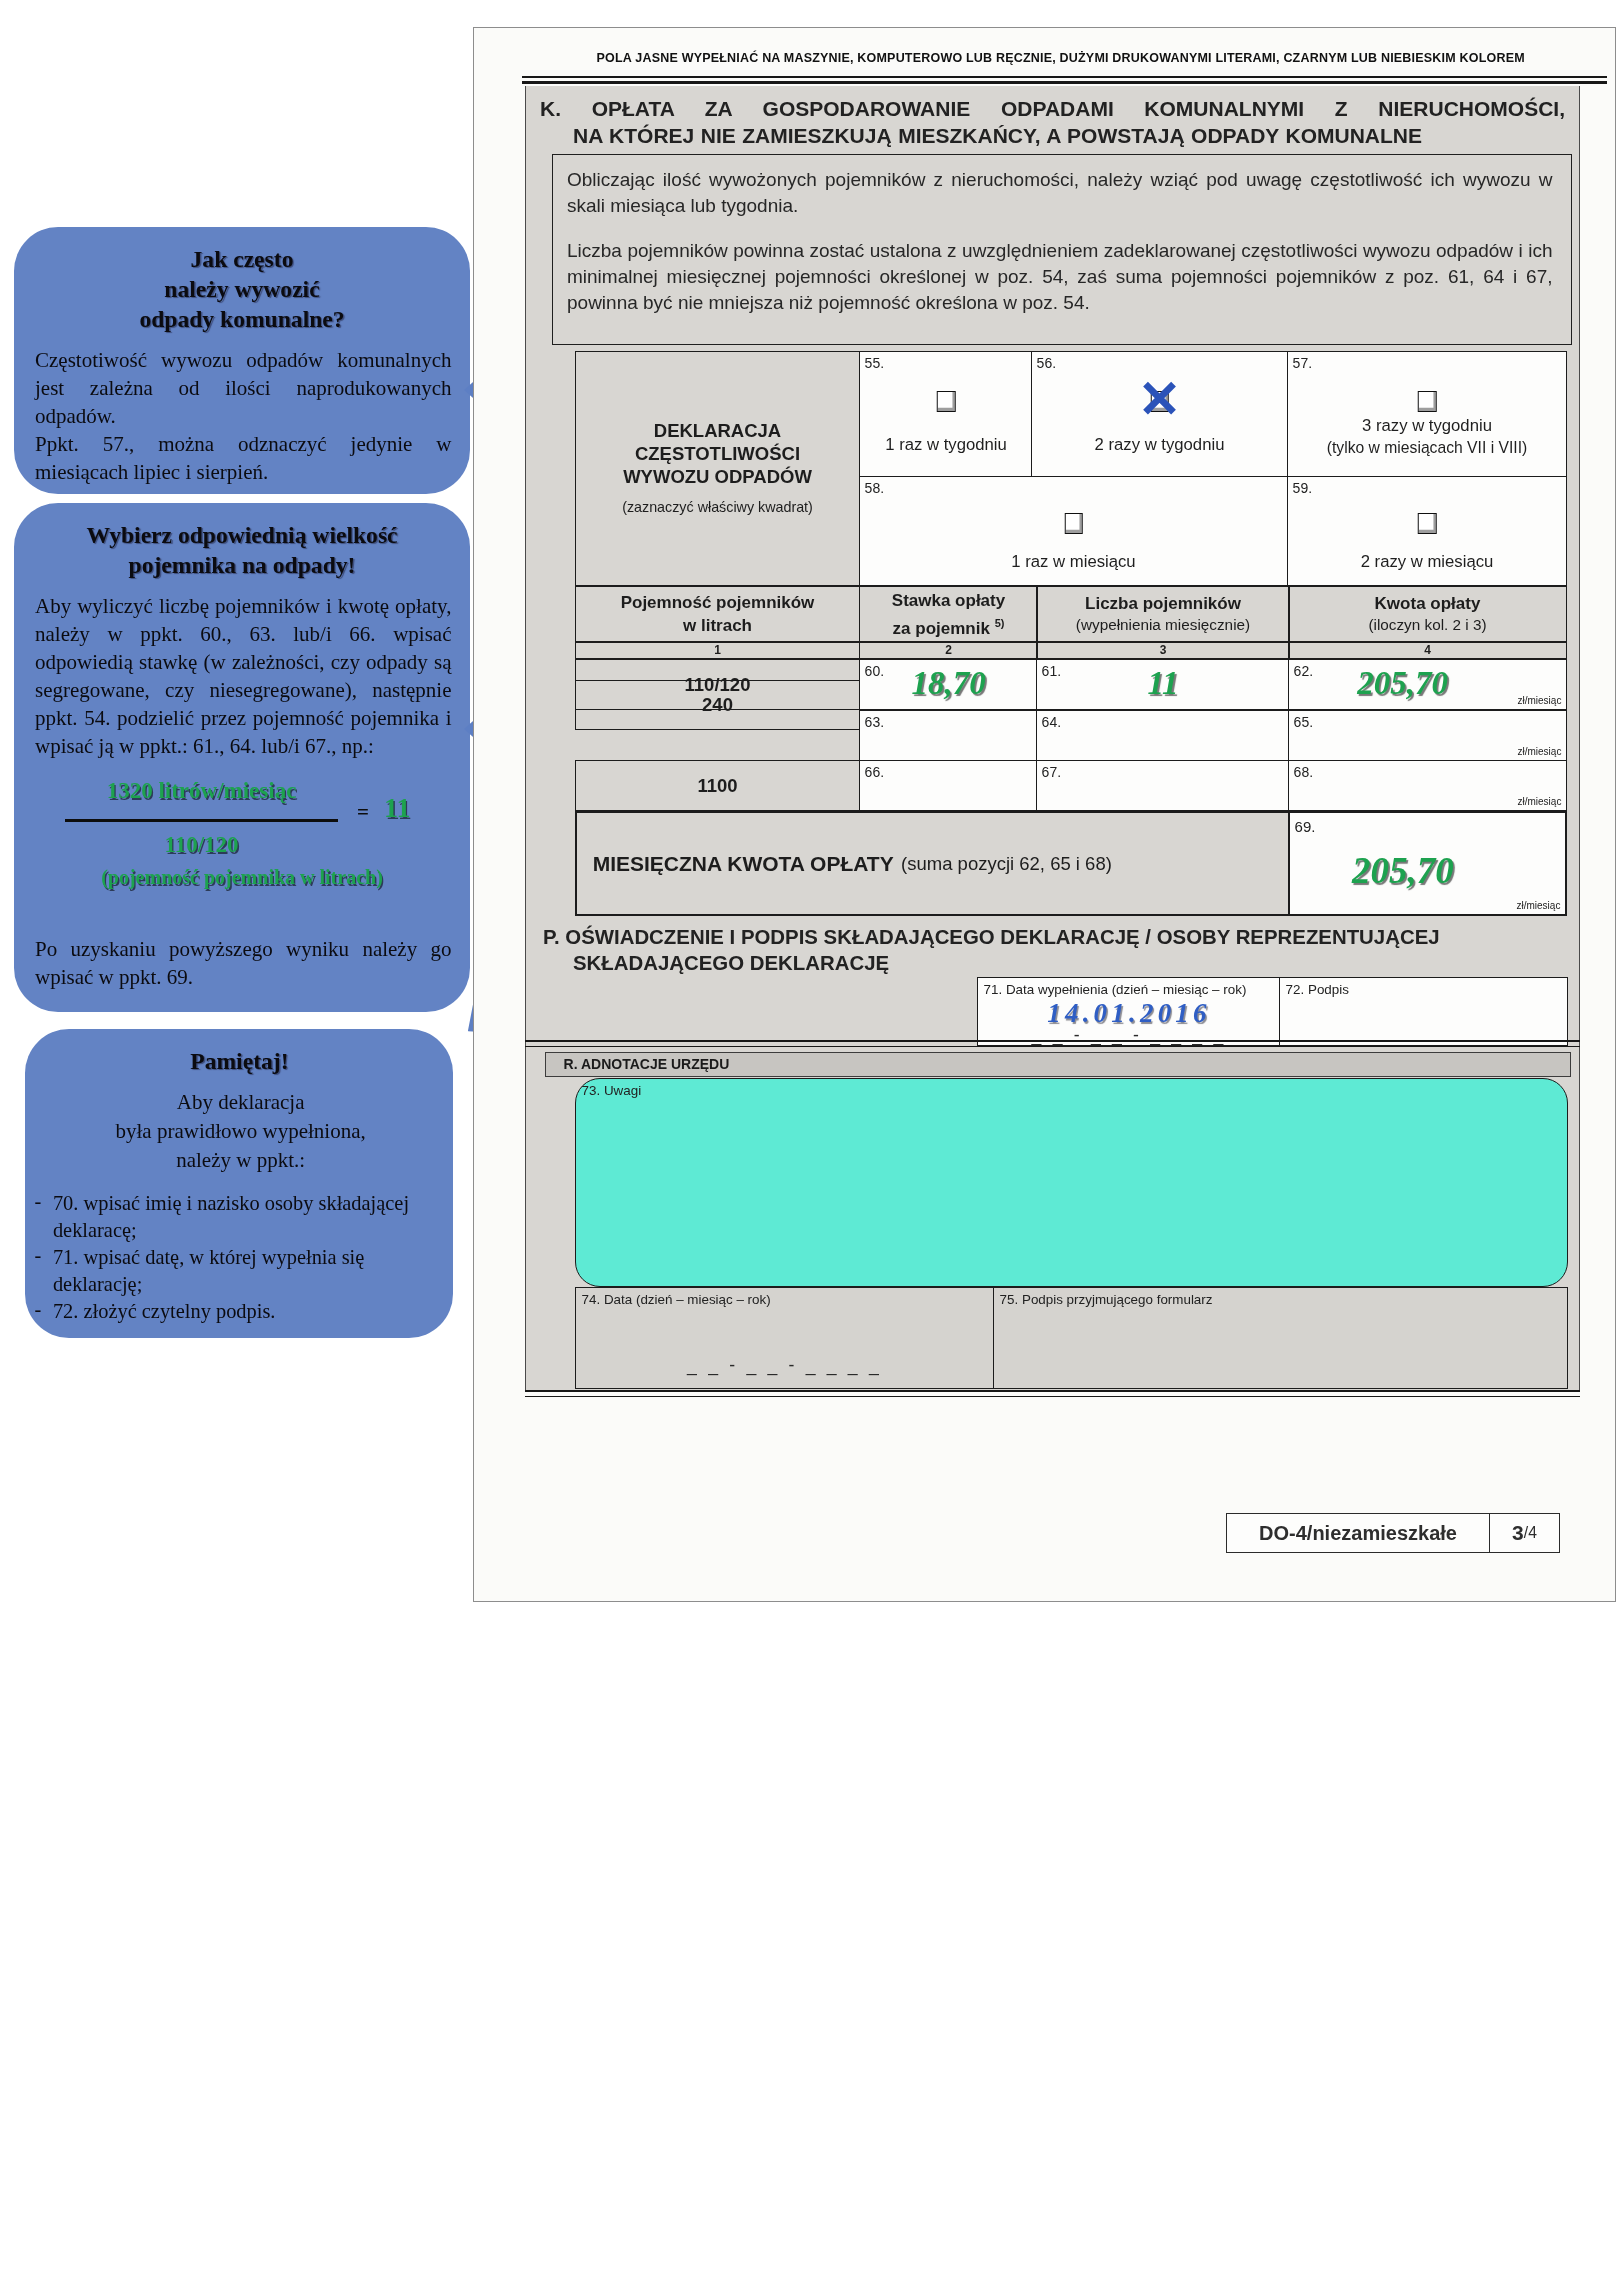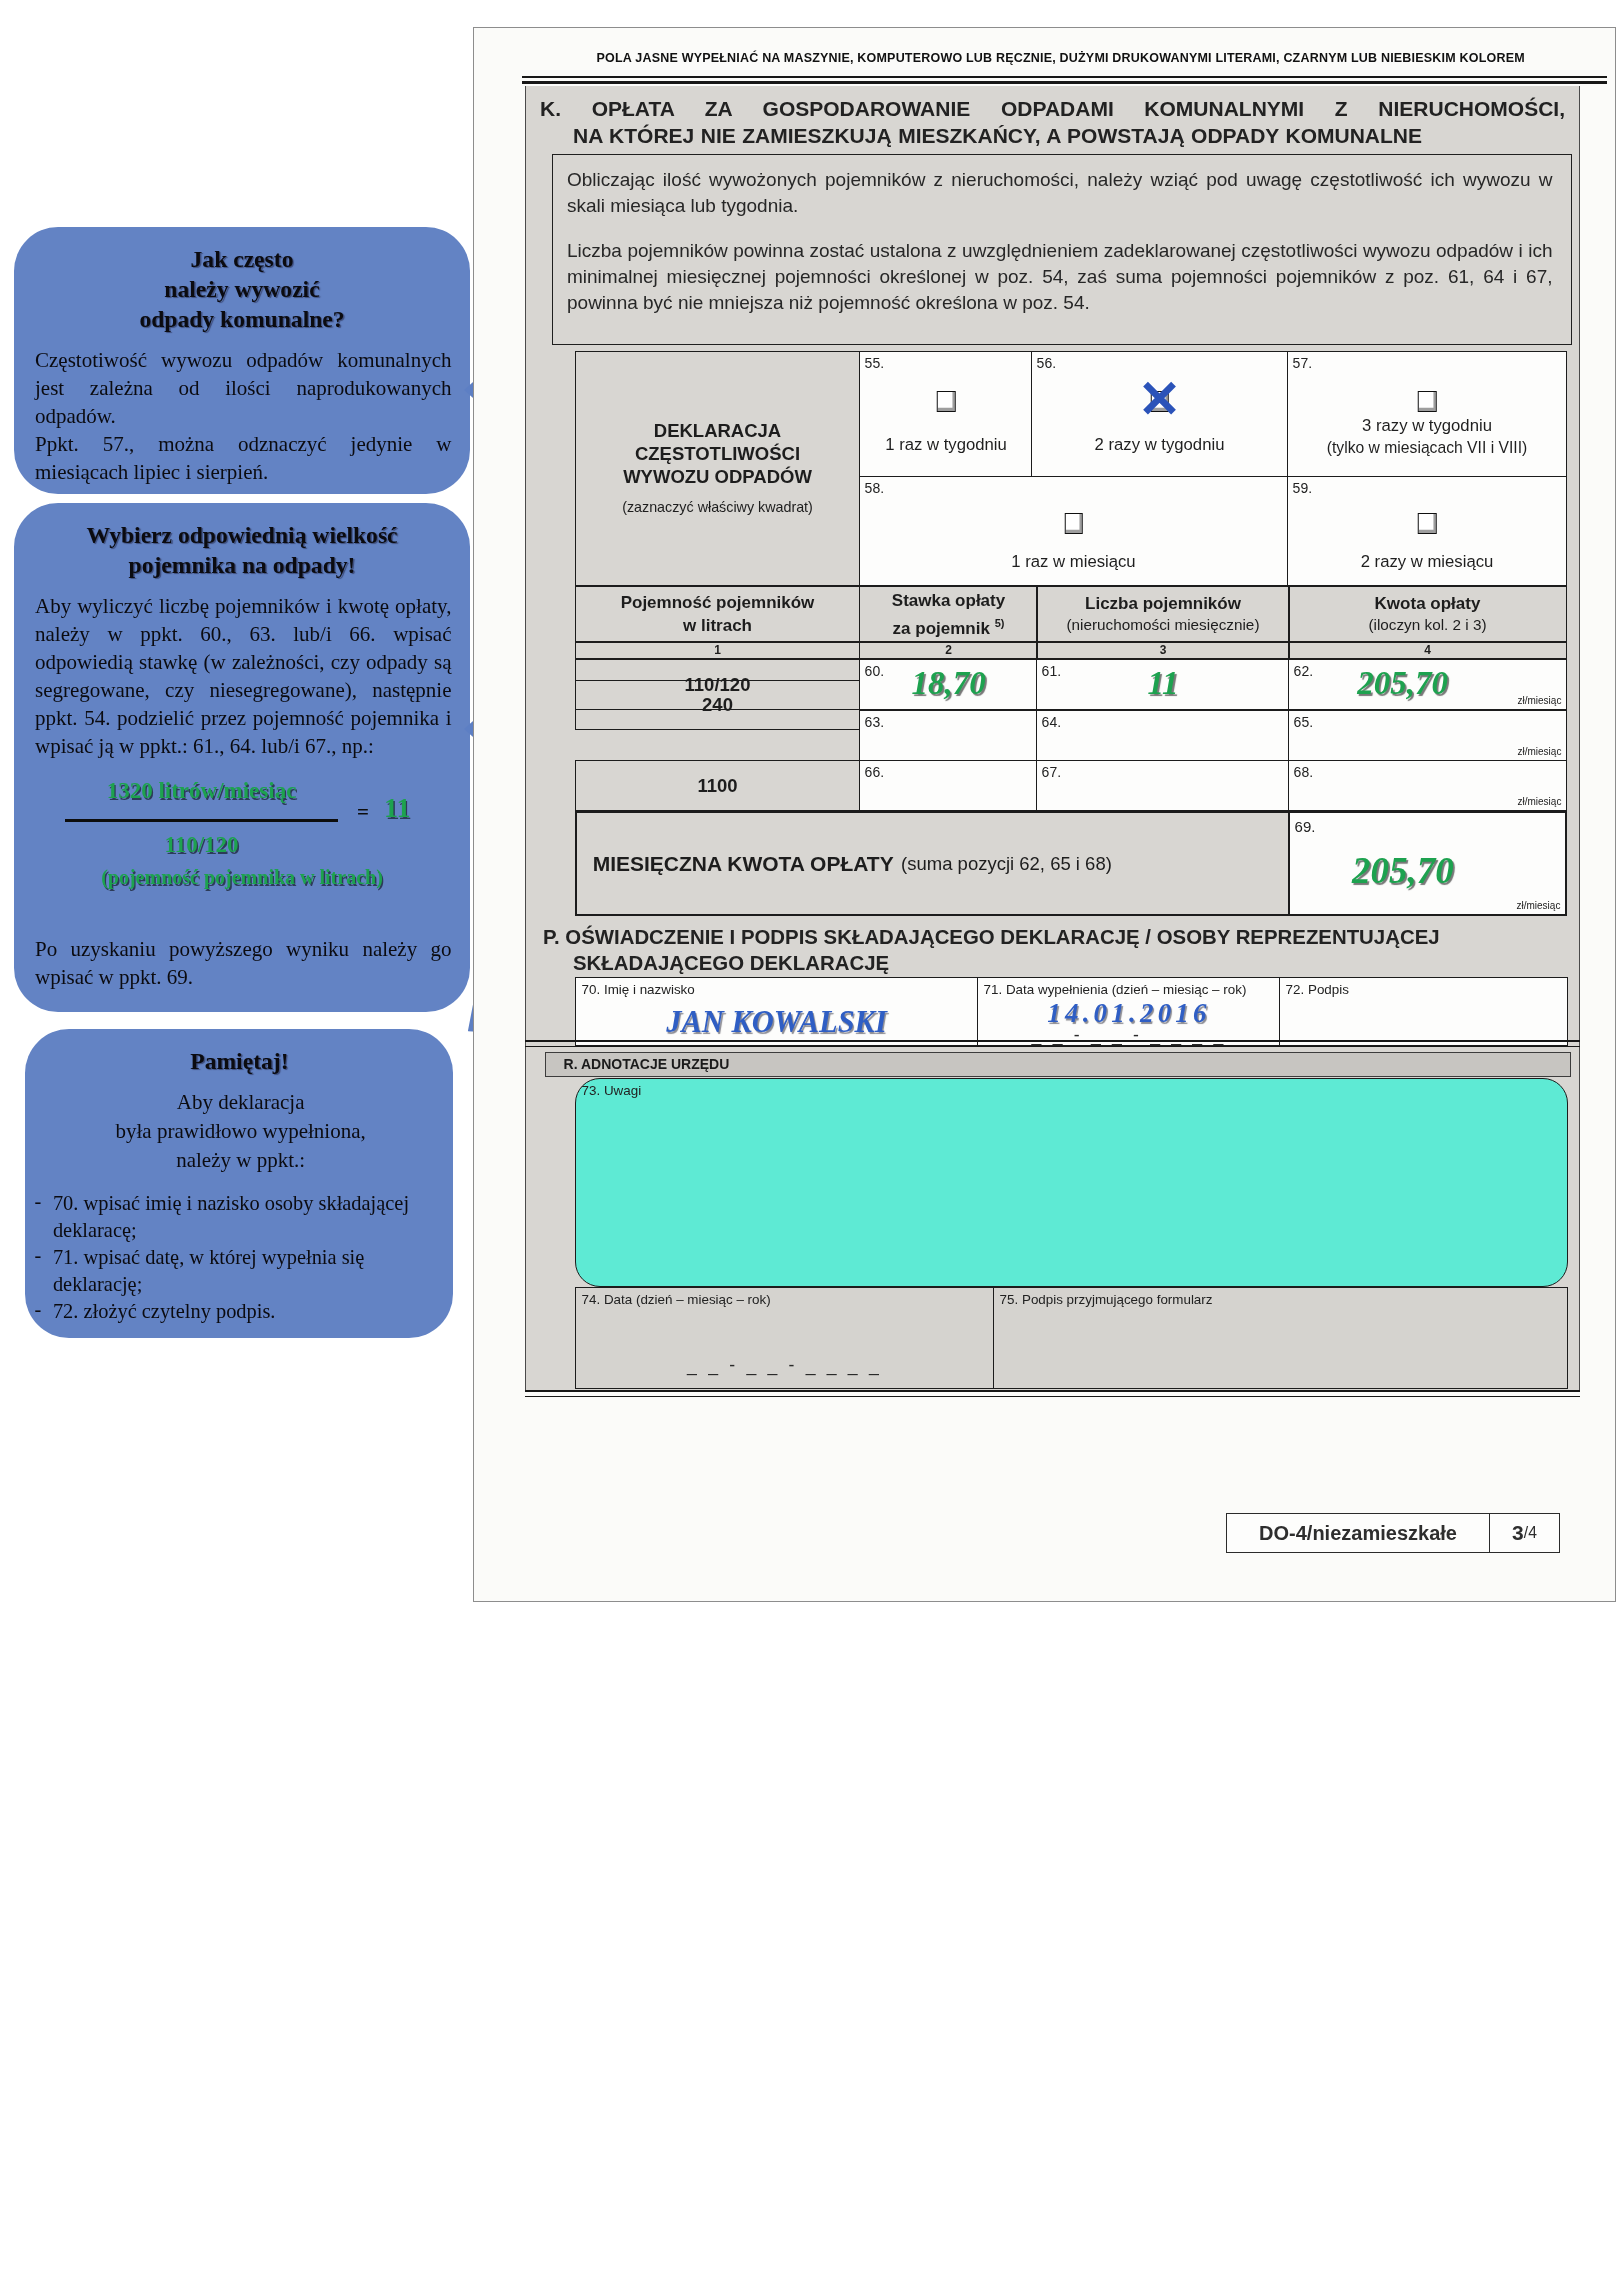--- a/index.html
+++ b/index.html
@@ -185,21 +185,21 @@
     <div class="cell hdrcell" style="left:101px;top:558px;width:285px;height:56px;">
       <div class="hdr-b">Pojemność pojemników</div>
       <div class="hdr-b">w litrach</div>
     </div>
     <div class="cell hdrcell" style="left:385px;top:558px;width:179px;height:56px;">
       <div class="hdr-b">Stawka opłaty</div>
       <div class="hdr-b"><span>za pojemnik</span> <sup>5)</sup></div>
     </div>
     <div class="cell hdrcell" style="left:562px;top:558px;width:254px;height:56px;">
       <div class="hdr-b">Liczba pojemników</div>
-      <div class="hdr-n">(nieruchomości miesięcznie)</div>
+      <div class="hdr-n">(wypełnienia miesięcznie)</div>
     </div>
     <div class="cell hdrcell" style="left:814px;top:558px;width:279px;height:56px;">
       <div class="hdr-b">Kwota opłaty</div>
       <div class="hdr-n">(iloczyn kol. 2 i 3)</div>
     </div>
 
     <div class="cell colnum" style="left:101px;top:614px;width:285px;height:16.7px;">1</div>
     <div class="cell colnum" style="left:385px;top:614px;width:179px;height:16.7px;">2</div>
     <div class="cell colnum" style="left:562px;top:614px;width:254px;height:16.7px;">3</div>
     <div class="cell colnum" style="left:814px;top:614px;width:279px;height:16.7px;">4</div>
@@ -249,24 +249,20 @@
     </div>
     <div class="cell thick white" style="left:814px;top:783px;width:279px;height:105px;">
       <span class="fnum" style="top:4.6px;font-size:15px;">69.</span>
       <span class="gval hand" style="font-size:37px;top:58%;width:82%;">205,70</span>
       <span class="unit">zł/miesiąc</span>
     </div>
 
     <div class="ktitle" style="left:69px;top:898px;font-size:20.4px;">P. OŚWIADCZENIE I PODPIS SKŁADAJĄCEGO DEKLARACJĘ / OSOBY REPREZENTUJĄCEJ</div>
     <div class="ktitle" style="left:99px;top:924px;font-size:20.4px;">SKŁADAJĄCEGO DEKLARACJĘ</div>
 
-    <div class="cell white" style="left:101px;top:949px;width:403px;height:69px;">
-      <span class="plabel"><span>70.</span>&nbsp;<span>Imię i nazwisko</span></span>
-      <span class="hand blue" style="position:absolute;left:0;width:100%;text-align:center;top:27px;font-size:30.5px;">JAN KOWALSKI</span>
-    </div>
     <div class="cell white" style="left:503px;top:949px;width:304px;height:69px;">
       <span class="plabel"><span>71.</span>&nbsp;<span>Data wypełnienia (dzień – miesiąc – rok)</span></span>
       <span class="hand blue" style="position:absolute;left:0;width:100%;text-align:center;top:20.4px;font-size:27px;letter-spacing:4.2px;">14.01.2016</span>
       <span class="mask" style="top:47px;font-size:17.6px;">_ _ - _ _ - _ _ _ _</span>
     </div>
     <div class="cell white" style="left:805px;top:949px;width:289px;height:69px;">
       <span class="plabel"><span>72.</span>&nbsp;<span>Podpis</span></span>
     </div>
 
     <div class="rule" style="left:51px;width:1055px;top:1012px;height:2.3px;"></div>

